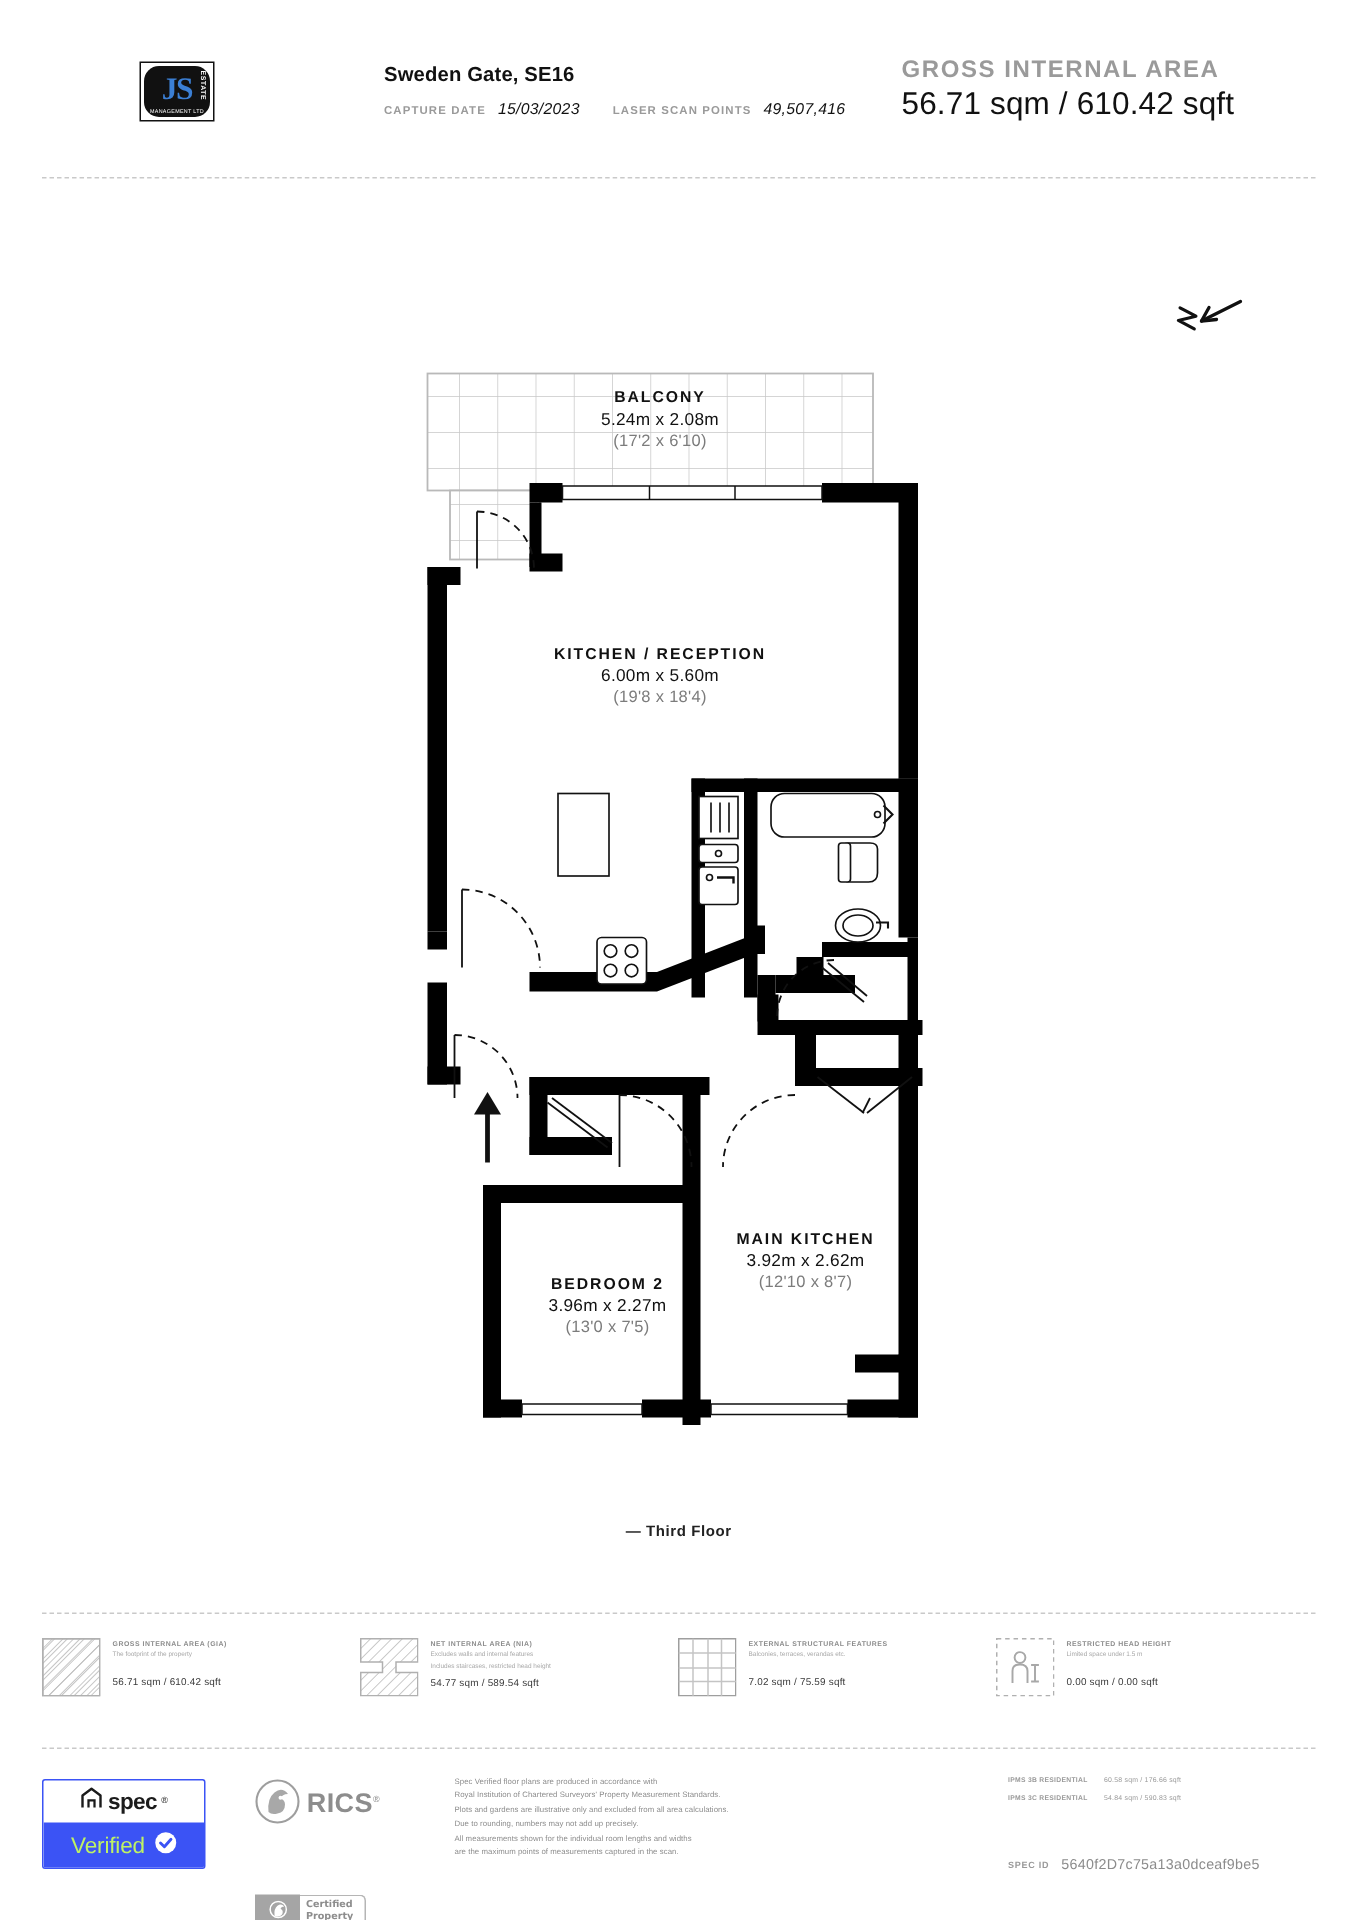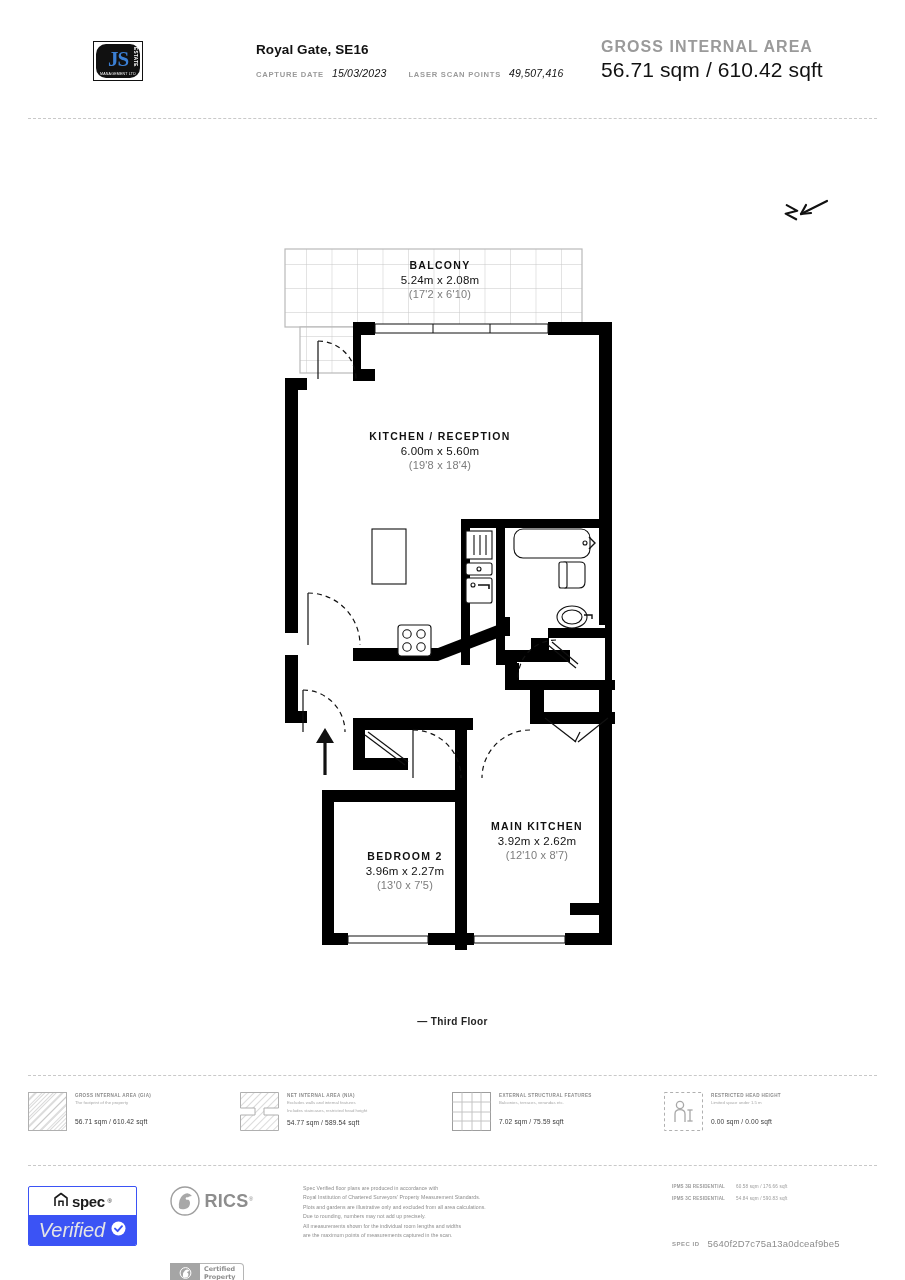--- a/index.html
+++ b/index.html
@@ -85,21 +85,21 @@
     border-top:1px dashed #c9c9c9;
   }
   .spec-badge{position:absolute;left:28px;top:1186px;width:109px;height:60px;
     border:1px solid #3b53f5;box-sizing:border-box;border-radius:2px;overflow:hidden;
     background:#fff;}
   .spec-top{height:28px;display:flex;align-items:center;justify-content:center;gap:3px;}
   .spec-word{font-size:15px;font-weight:bold;color:#1b1b1b;letter-spacing:-.4px;}
   .spec-reg{font-size:6px;color:#1b1b1b;vertical-align:super;}
   .spec-bot{height:31px;background:#3b53f5;display:flex;align-items:center;
     justify-content:center;gap:6px;}
-  .spec-ver{font-size:20px;color:#e5e5e5;letter-spacing:-.1px;font-style:italic;}
+  .spec-ver{font-size:15px;color:#bef264;letter-spacing:-.1px;}
   .rics-wrap{position:absolute;left:170px;top:1186px;width:120px;height:62px;}
   .rics-txt{font-size:18px;font-weight:bold;color:#8d8d8d;letter-spacing:.3px;}
   .rics-reg{font-size:6px;vertical-align:super;color:#8d8d8d;}
   .cpm{position:absolute;left:170px;top:1263px;display:flex;height:28px;}
   .cpm-l{width:30px;height:28px;background:#a5a5a5;display:flex;flex-direction:column;
     align-items:center;justify-content:center;}
   .cpm-l span{font-size:6.2px;font-weight:bold;color:#fff;letter-spacing:.2px;}
   .cpm-r{border:1px solid #b5b5b5;border-left:none;padding:2px 5px 2px 4px;
     border-radius:0 4px 4px 0;display:flex;flex-direction:column;justify-content:center;}
   .cpm-r span{font-size:6.4px;color:#8d8d8d;line-height:1.25;font-weight:bold;
@@ -122,21 +122,21 @@
 <div class="header">
 
   <div class="logo-box">
     <div class="logo-inner">
       <span class="logo-js">JS</span>
       <span class="logo-estate">ESTATE</span>
       <span class="logo-mgmt">MANAGEMENT LTD</span>
     </div>
   </div>
 
-  <div class="addr">Royal Gate, SE16</div>
+  <div class="addr">Sweden Gate, SE16</div>
 
   <div class="metarow">
     <span class="mlabel">CAPTURE DATE</span>
     <span class="mval">15/03/2023</span>
     <span class="mgap"></span>
     <span class="mlabel">LASER SCAN POINTS</span>
     <span class="mval">49,507,416</span>
   </div>
 
   <div class="gia-label">GROSS INTERNAL AREA</div>

